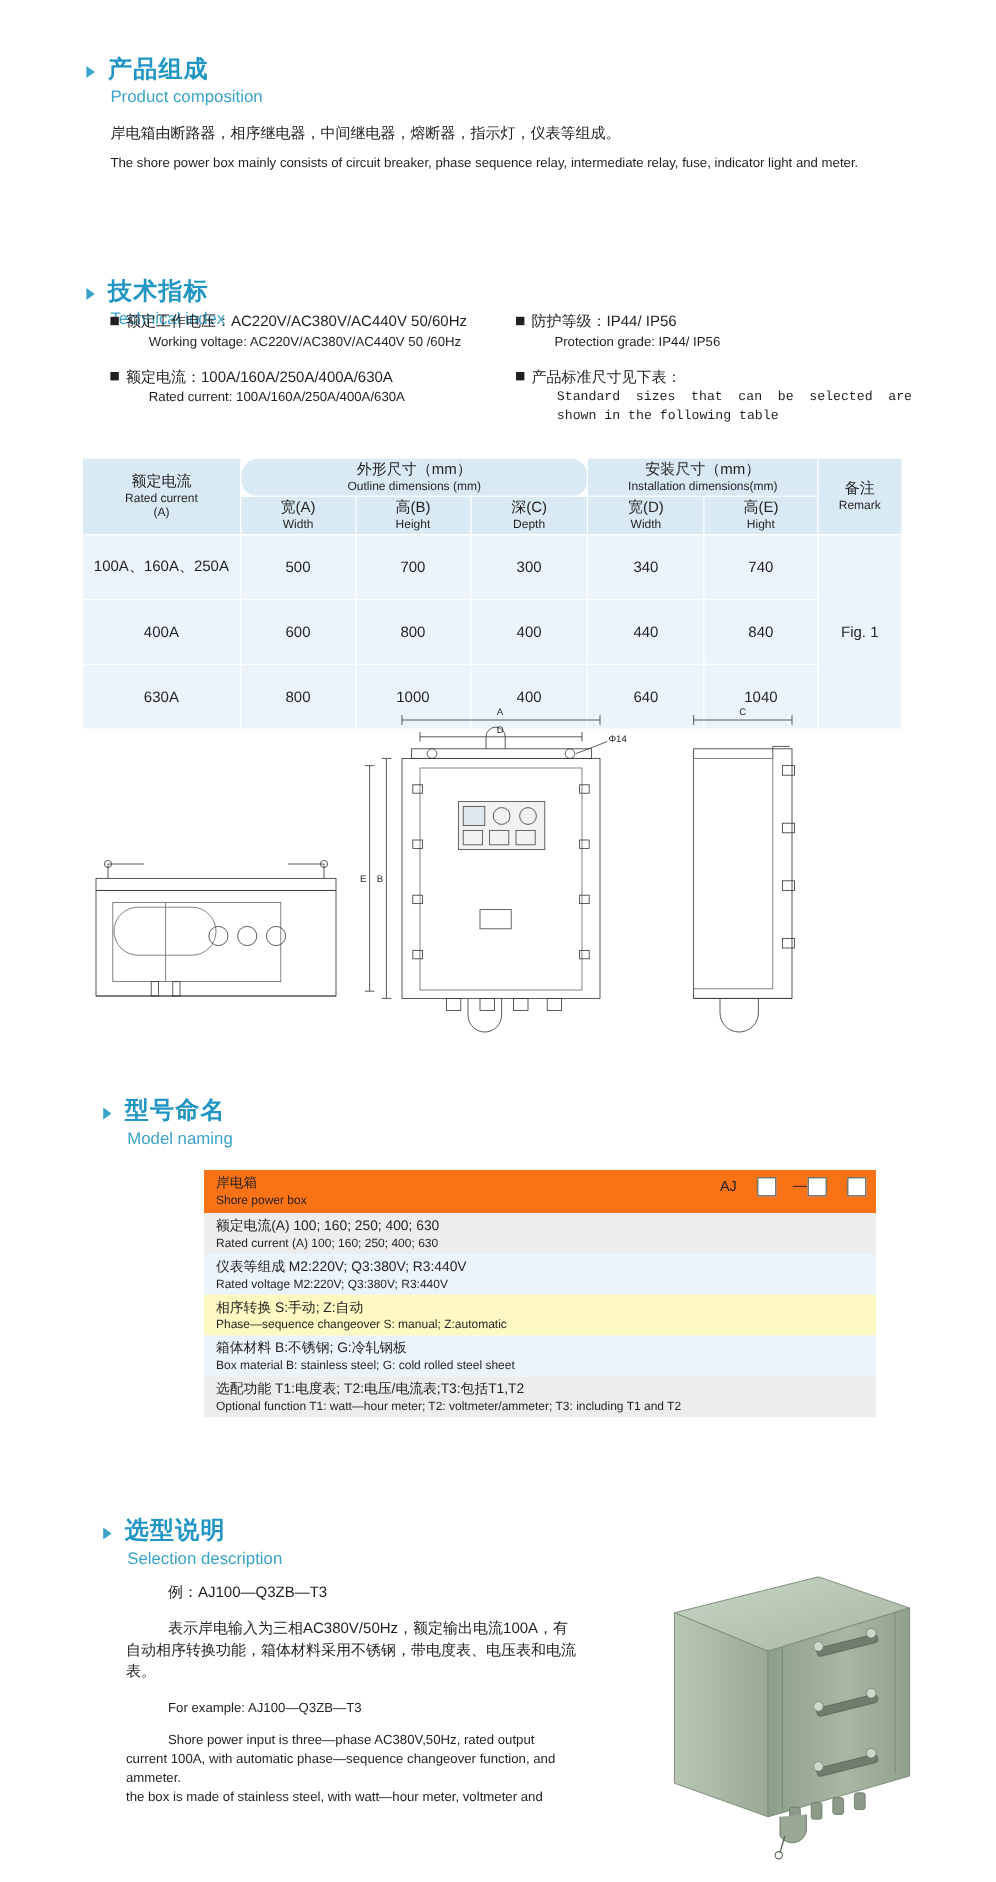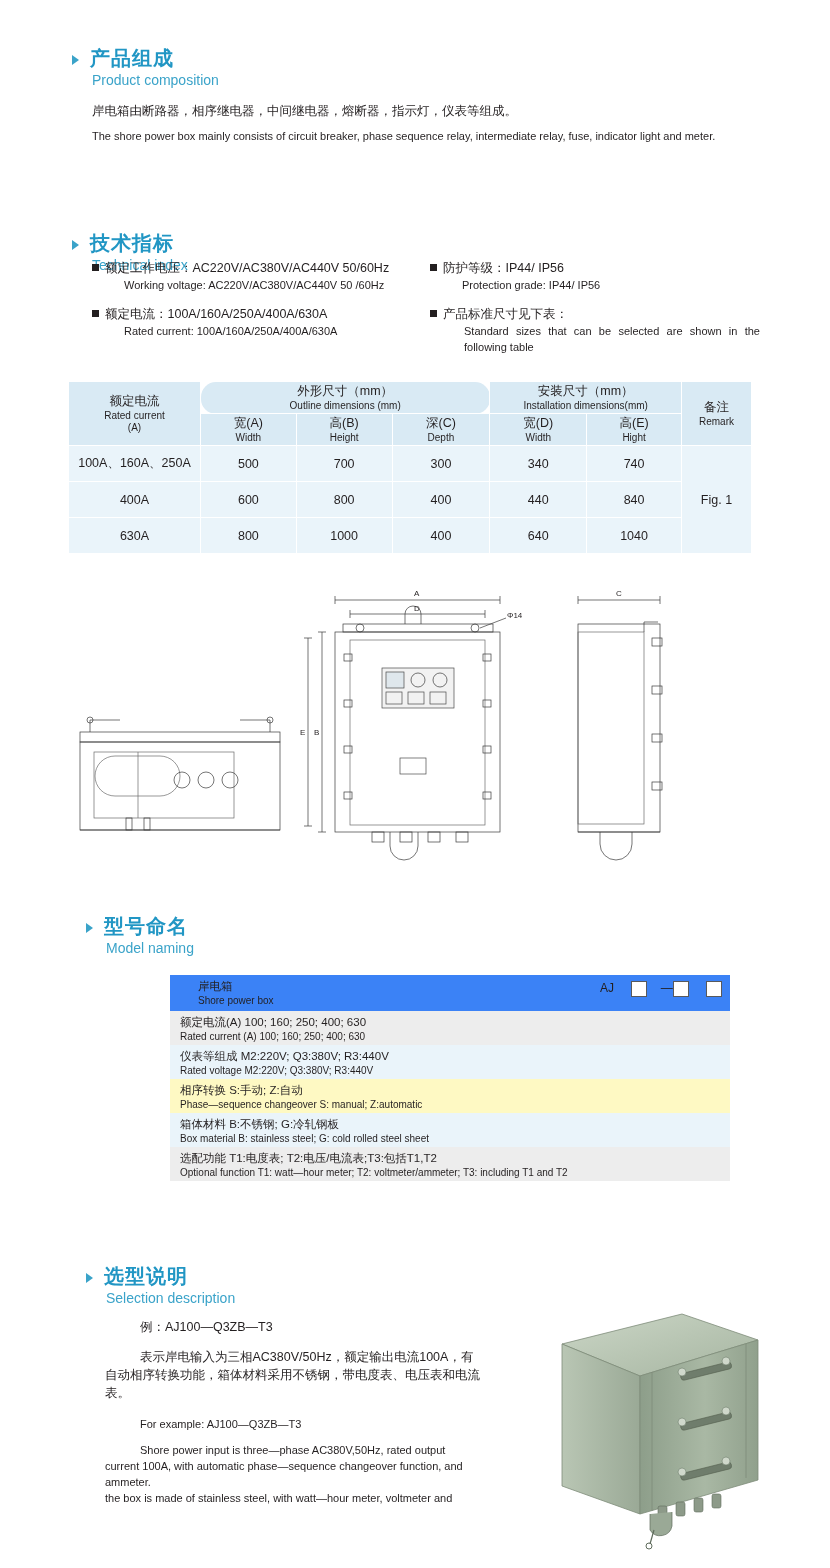--- a/index.html
+++ b/index.html
@@ -47,21 +47,21 @@
   
   table.spec { border-collapse:collapse; width:100%; }
   table.spec td, table.spec th {
     border:1px solid #ffffff;
     text-align:center; vertical-align:middle;
     font-weight:normal;
   }
   .hdr { background:#d9eaf4; }
   .hdr .cn { font-size:12.5px; color:#231f20; display:block; line-height:17px;}
   .hdr .en { font-size:10px; color:#231f20; display:block; line-height:12px;}
-  .bodycell { background:#eaf4fa; font-size:12.5px; color:#231f20; height:36px;}
+  .bodycell { background:#eaf4fa; font-size:12.5px; color:#231f20; height:54px;}
 
   
   .mn-row { position:relative; }
   .mn-cn { font-size:11.5px; line-height:15px; color:#231f20; }
   .mn-en { font-size:10px; line-height:13px; color:#231f20; }
   .mn-box {
     display:inline-block; width:16px; height:16px;
     border:1px solid #58595b; background:#ffffff;
     vertical-align:middle;
   }
@@ -94,21 +94,21 @@
     <div class="bullet-line"><span class="sq"></span><span>额定电流：100A/160A/250A/400A/630A</span></div>
     <div class="sub-line">Rated current: 100A/160A/250A/400A/630A</div>
   </div>
 
   <div style="position:absolute; left:430px; top:259px; width:330px;">
     <div class="bullet-line"><span class="sq"></span><span>防护等级：IP44/ IP56</span></div>
     <div class="sub-line">Protection grade: IP44/ IP56</div>
   </div>
   <div style="position:absolute; left:430px; top:305px; width:330px;">
     <div class="bullet-line"><span class="sq"></span><span>产品标准尺寸见下表：</span></div>
-    <div class="sub-line" style="margin-left:34px; text-align:justify;">Standard  sizes  that  can  be  selected  are  shown  in  the following table</div>
+    <div class="sub-line" style="margin-left:34px; text-align:justify;font-family:Liberation Mono, monospace;">Standard  sizes  that  can  be  selected  are  shown  in  the following table</div>
   </div>
 
   <div style="position:absolute; left:68px; top:381px; width:684px;">
     <table class="spec">
       <tbody>
           <tr>
         <td class="hdr" rowspan="2" style="width:132px; height:62px;">
           <span class="cn">额定电流</span>
           <span class="en">Rated current</span>
           <span class="en">(A)</span>
@@ -275,21 +275,21 @@
   </svg>
 
   <div class="sec-head" style="left:86px; top:914px;">
     <span class="arrow"></span>
     <div class="cn">型号命名</div>
     <div class="en">Model naming</div>
   </div>
 
   <div style="position:absolute; left:170px; top:975px; width:560px;">
 
-    <div class="mn-row" style="background:#3b82f6; height:36px; padding:4px 28px; position:relative;">
+    <div class="mn-row" style="background:#f97316; height:36px; padding:4px 10px; position:relative;">
       <div class="mn-cn">岸电箱</div>
       <div class="mn-en">Shore power box</div>
       <div style="position:absolute; right:8px; top:6px; font-size:12px;">
         <span>AJ</span>
         <span class="mn-box" style="margin-left:14px;"></span>
         <span style="margin-left:10px;">—</span><span class="mn-box"></span>
         <span class="mn-box" style="margin-left:14px;"></span>
       </div>
     </div>
 

